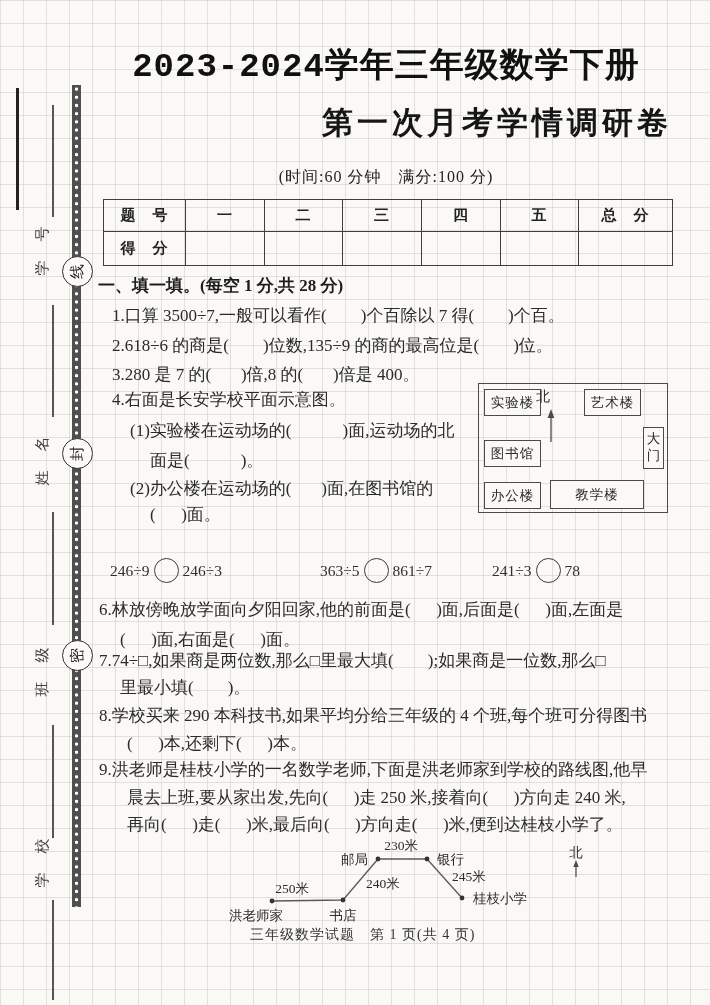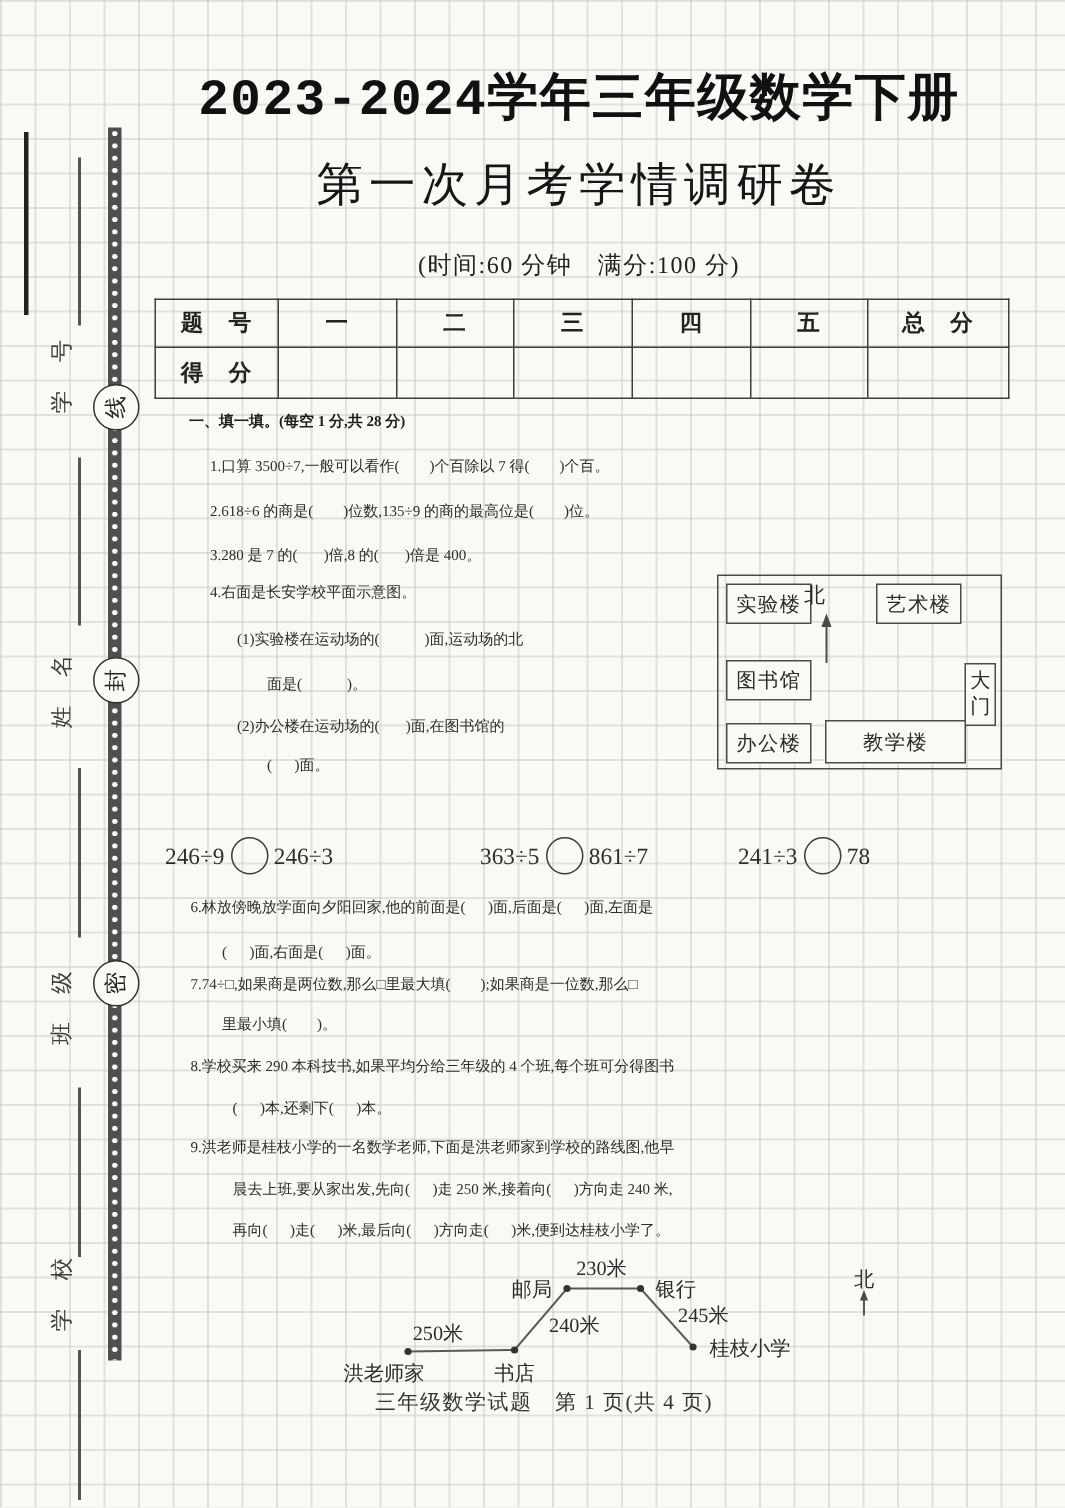--- a/index.html
+++ b/index.html
@@ -30,33 +30,33 @@
   .seal-circle{
     position:absolute;left:62px;width:29px;height:29px;border:1.5px solid #333;
     border-radius:50%;background:#fbfaf7;z-index:2;
     display:flex;align-items:center;justify-content:center;
   }
   .seal-circle span{display:block;transform:rotate(-90deg);font-size:15px;color:#222;}
   
   .title1{position:absolute;left:100px;width:572px;top:42px;text-align:center;
     font-family:Liberation Mono, monospace;
     font-size:34px;font-weight:bold;color:#111;letter-spacing:1px;white-space:pre;}
-  .title2{position:absolute;left:100px;width:572px;top:102px;text-align:center;
-    font-size:31px;font-weight:400;color:#161616;letter-spacing:4px;white-space:pre;}
+  .title2{position:absolute;left:100px;width:572px;top:102px;text-align:right;
+    font-size:31px;font-weight:700;color:#161616;letter-spacing:4px;white-space:pre;}
   .info{position:absolute;left:100px;width:572px;top:167px;text-align:center;
     font-size:16px;color:#222;letter-spacing:1px;white-space:pre;}
   
   .score-table{position:absolute;left:103px;top:199px;width:569px;border-collapse:collapse;
     table-layout:fixed;}
   .score-table td{border:1.4px solid #3f3f3f;text-align:center;font-size:15px;
     font-weight:600;color:#222;padding:0;letter-spacing:1px;}
   .score-table tr:first-child td{height:31px;}
   .score-table tr:last-child td{height:33px;}
   
-  .line{position:absolute;font-size:10px;white-space:pre;color:#2b2b2b;margin-left:28px;}
+  .line{position:absolute;font-size:17px;white-space:pre;color:#2b2b2b;}
   .heading{font-weight:bold;color:#1d1d1d;}
   .circle-blank{display:inline-block;width:20px;height:20px;border:1.4px solid #3c3c3c;
     border-radius:50%;vertical-align:-5px;margin:0 3px;background:transparent;}
   .cmp-circle{display:inline-block;width:23px;height:23px;border:1.4px solid #3c3c3c;
     border-radius:50%;vertical-align:-7px;margin:0 4px;}
   .expr-group{position:absolute;top:0;font-size:15.5px;white-space:pre;}
   
   .map{position:absolute;left:478px;top:383px;width:176px;height:128px;
     border:1.4px solid #4a4a4a;font-size:13.5px;color:#2b2b2b;padding-left:12px;}
   .map .bx{position:absolute;border:1.2px solid #4a4a4a;text-align:center;
@@ -148,21 +148,21 @@
 
   <div class="map">
     <div class="bx" style="left:5px;top:5px;width:55px;height:25px;line-height:25px">实验楼</div>
     <div class="north-char">北</div>
     <svg class="north-arrow" width="12" height="36">
       <line x1="6" y1="34" x2="6" y2="9" stroke="#4a4a4a" stroke-width="1.3"></line>
       <path d="M6 1 L2.6 10 L9.4 10 Z" fill="#4a4a4a"></path>
     </svg>
     <div class="bx" style="left:105px;top:5px;width:55px;height:25px;line-height:25px">艺术楼</div>
     <div class="bx" style="left:5px;top:56px;width:55px;height:25px;line-height:25px">图书馆</div>
-    <div class="bx gate" style="left:164px;top:58px;width:19px;height:38px">大门</div>
+    <div class="bx gate" style="left:164px;top:43px;width:19px;height:38px">大门</div>
     <div class="bx" style="left:5px;top:98px;width:55px;height:25px;line-height:25px">办公楼</div>
     <div class="bx" style="left:71px;top:96px;width:92px;height:27px;line-height:27px">教学楼</div>
   </div>
 
 
   <div style="position:absolute;left:0;top:558px;height:28px;width:710px">
     <span class="expr-group" style="left:110px"><span>246÷9</span><span class="cmp-circle"></span><span>246÷3</span></span>
     <span class="expr-group" style="left:320px"><span>363÷5</span><span class="cmp-circle"></span><span>861÷7</span></span>
     <span class="expr-group" style="left:492px"><span>241÷3</span><span class="cmp-circle"></span><span>78</span></span>
   </div>

